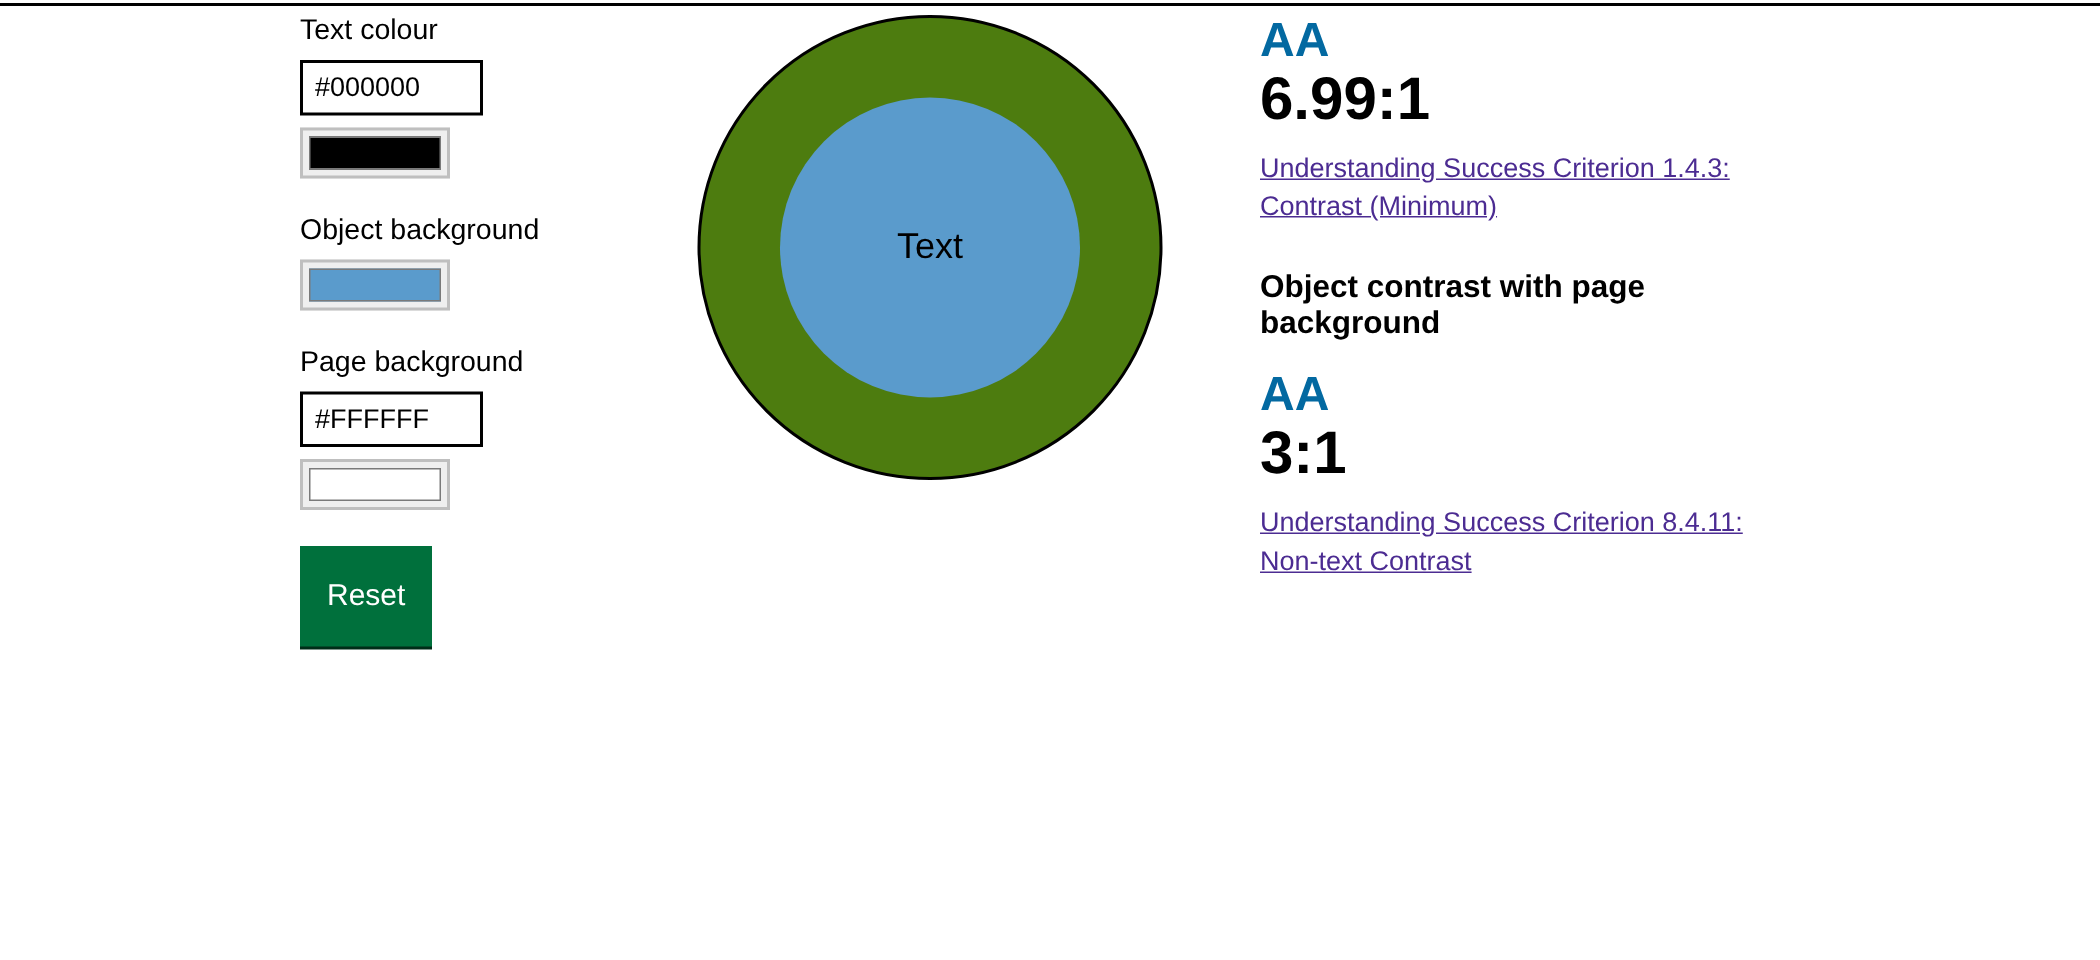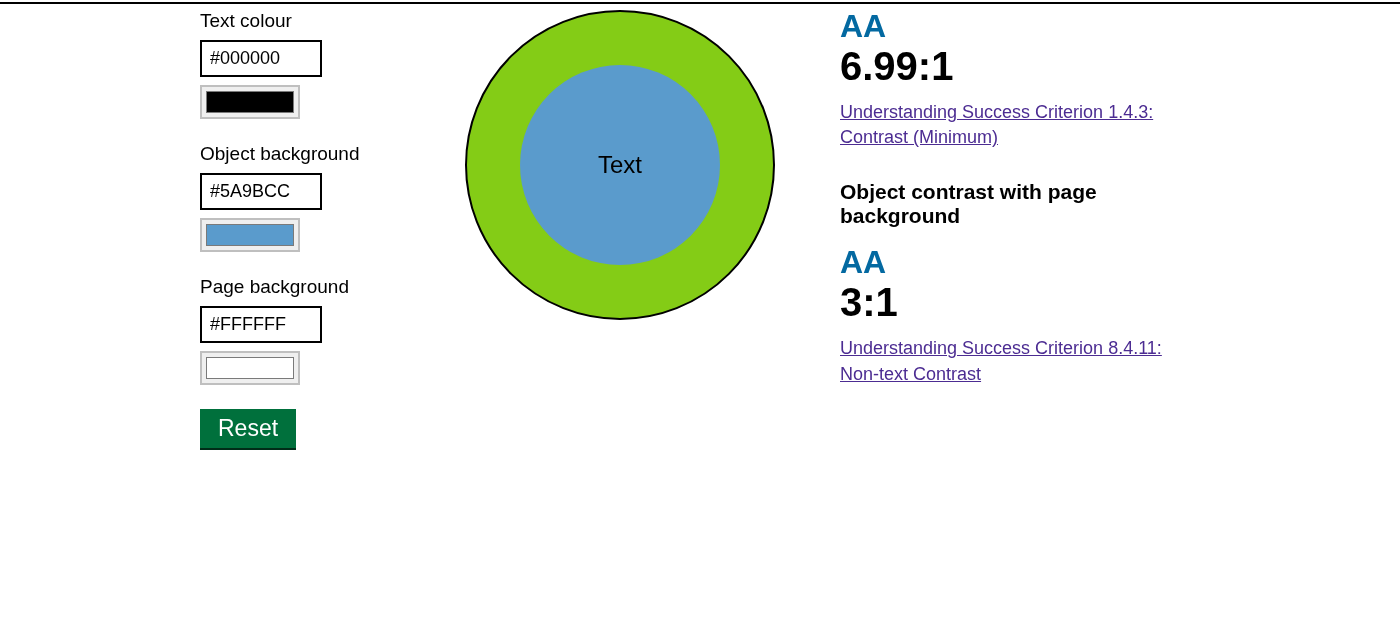--- a/index.html
+++ b/index.html
@@ -59,22 +59,22 @@
   }
   .swatch-inner {
     width: 100%;
     height: 100%;
     border: 1px solid #7a7a7a;
   }
   .reset-btn {
     background: #00703c;
     color: #fff;
     border: none;
-    font-size: 23px;
-    padding: 6px 18px;
+    font-size: 20px;
+    padding: 22px 18px;
     box-shadow: 0 2px 0 #002d18;
     cursor: pointer;
     width: fit-content;
     text-align: center;
   }
   .preview-col {
     flex: 0 0 320px;
     display: flex;
     align-items: flex-start;
     justify-content: center;
@@ -144,39 +144,38 @@
       <div class="field-group">
         <div class="field-label">Text colour</div>
         <input class="text-input" type="text" value="#000000" style="">
         <div class="swatch-wrap">
           <div class="swatch-inner" style="background: rgb(0, 0, 0);"></div>
         </div>
       </div>
 
       <div class="field-group">
         <div class="field-label">Object background</div>
-        <input class="text-input" type="text" value="#5A9BCC" style="">
         <div class="swatch-wrap">
           <div class="swatch-inner" style="background: rgb(90, 155, 204);"></div>
         </div>
       </div>
 
       <div class="field-group">
         <div class="field-label">Page background</div>
         <input class="text-input" type="text" value="#FFFFFF" style="">
         <div class="swatch-wrap">
           <div class="swatch-inner" style="background: rgb(255, 255, 255);"></div>
         </div>
       </div>
 
       <button class="reset-btn">Reset</button>
     </div>
 
     <div class="preview-col">
-      <div class="outer-circle" style="background: #84cc16;">
+      <div class="outer-circle" style="background: #4d7c0f;">
         <div class="inner-circle" style="background: rgb(90, 155, 204);">
           <span style="color: rgb(0, 0, 0);">Text</span>
         </div>
       </div>
     </div>
 
     <div class="results">
 
       <div class="result-block">
         <p class="rating">AA</p>

